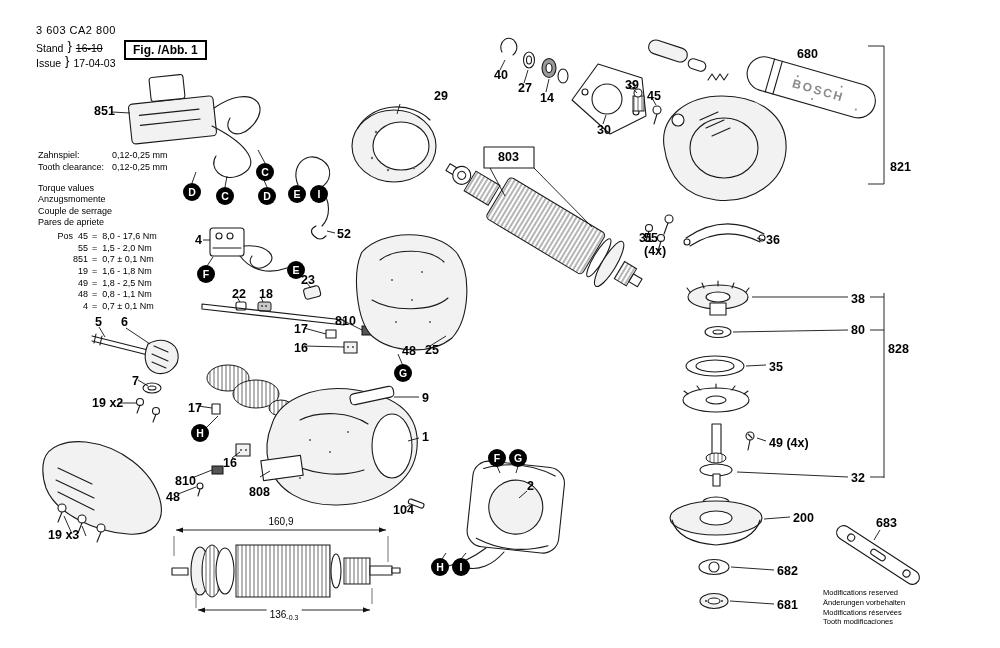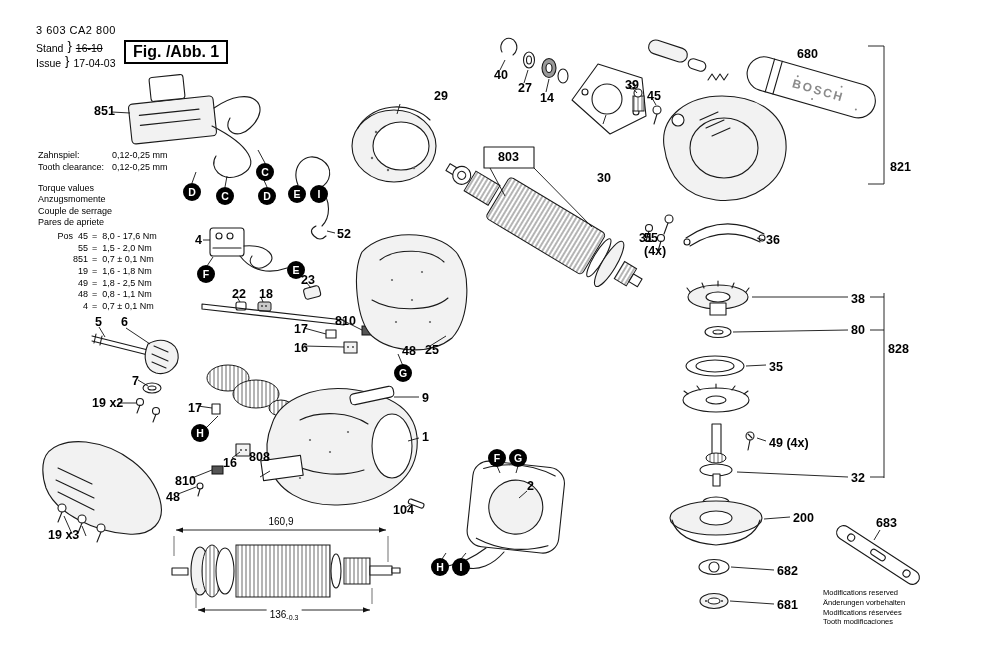--- a/index.html
+++ b/index.html
@@ -17,21 +17,21 @@
   .plabel{position:absolute;font-weight:bold;font-size:12.5px;line-height:1.05;white-space:pre-line;transform:translate(0,-50%)}
   .badge{position:absolute;width:18px;height:18px;background:#000;color:#fff;border-radius:50%;
          display:flex;align-items:center;justify-content:center;font-size:10.5px;font-weight:bold;
          transform:translate(-50%,-50%)}
   .hdr{position:absolute;left:36px;top:24px}
   .hdr .pn{font-size:11px;letter-spacing:.5px;margin-bottom:3px}
   .si-row{font-size:10.5px;line-height:1.15;display:flex;gap:4px;align-items:flex-end}
   .si-row .brace{font-size:13px}
   .strike{text-decoration:line-through}
   .figbox{position:absolute;left:124px;top:40px;border:2px solid #000;padding:1px 7px;
-          font-weight:bold;font-size:16px;background:#fff}
+          font-weight:bold;font-size:12px;background:#fff}
   .notes{position:absolute;left:38px;top:150px;font-size:9px;line-height:1.3}
   .clr-row{display:flex}
   .clr-row .cl{width:74px}
   .torque-head{position:absolute;left:38px;top:183px;font-size:9px;line-height:1.25}
   .torque-rows{position:absolute;left:38px;top:231px;font-size:9px;line-height:1.3}
   .trow{display:flex;white-space:pre}
   .trow .pos{width:50px;text-align:right}
   .trow .val{margin-left:4px}
   .dimlabel{position:absolute;font-size:10px;transform:translate(-50%,-50%);background:#fff;padding:0 3px;white-space:nowrap}
   .dimlabel .tol{font-size:7px;vertical-align:-2px}
@@ -366,21 +366,21 @@
       <div class="trow"><div class="pos">48</div><div class="val">=  0,8 - 1,1 Nm</div></div>
       <div class="trow"><div class="pos">4</div><div class="val">=  0,7 ± 0,1 Nm</div></div>
     </div>
 
   <div id="labels-layer">
       <div class="plabel" style="left: 94px; top: 112px;">851</div>
       <div class="plabel" style="left: 396px; top: 97px; margin-left: 38px;">29</div>
       <div class="plabel" style="left: 494px; top: 76px;">40</div>
       <div class="plabel" style="left: 518px; top: 89px;">27</div>
       <div class="plabel" style="left: 540px; top: 99px;">14</div>
-      <div class="plabel" style="left: 597px; top: 131px; margin-top: 48px;">30</div>
+      <div class="plabel" style="left: 597px; top: 131px;">30</div>
       <div class="plabel" style="left: 625px; top: 86px;">39</div>
       <div class="plabel" style="left: 647px; top: 97px;">45</div>
       <div class="plabel" style="left: 797px; top: 55px;">680</div>
       <div class="plabel" style="left: 890px; top: 140px; margin-top: 28px;">821</div>
       <div class="plabel" style="left: 498px; top: 158px;">803</div>
       <div class="plabel" style="left: 639px; top: 211px; margin-top: 28px;">31</div>
       <div class="plabel" style="left: 644px; top: 245px;">55
 (4x)</div>
       <div class="plabel" style="left: 766px; top: 241px;">36</div>
       <div class="plabel" style="left: 337px; top: 235px; text-align: center;">52</div>
@@ -398,21 +398,21 @@
       <div class="plabel" style="left: 888px; top: 350px;">828</div>
       <div class="plabel" style="left: 769px; top: 368px;">35</div>
       <div class="plabel" style="left: 95px; top: 323px;">5</div>
       <div class="plabel" style="left: 121px; top: 323px;">6</div>
       <div class="plabel" style="left: 132px; top: 382px;">7</div>
       <div class="plabel" style="left: 92px; top: 404px;">19 x2</div>
       <div class="plabel" style="left: 188px; top: 409px;">17</div>
       <div class="plabel" style="left: 223px; top: 464px;">16</div>
       <div class="plabel" style="left: 175px; top: 482px;">810</div>
       <div class="plabel" style="left: 166px; top: 498px;">48</div>
-      <div class="plabel" style="left: 249px; top: 458px;">808</div>
+      <div class="plabel" style="left: 249px; top: 493px;">808</div>
       <div class="plabel" style="left: 422px; top: 399px;">9</div>
       <div class="plabel" style="left: 422px; top: 438px;">1</div>
       <div class="plabel" style="left: 769px; top: 444px;">49 (4x)</div>
       <div class="plabel" style="left: 851px; top: 479px;">32</div>
       <div class="plabel" style="left: 793px; top: 519px;">200</div>
       <div class="plabel" style="left: 876px; top: 524px;">683</div>
       <div class="plabel" style="left: 527px; top: 487px;">2</div>
       <div class="plabel" style="left: 393px; top: 511px;">104</div>
       <div class="plabel" style="left: 777px; top: 572px;">682</div>
       <div class="plabel" style="left: 777px; top: 606px;">681</div>

